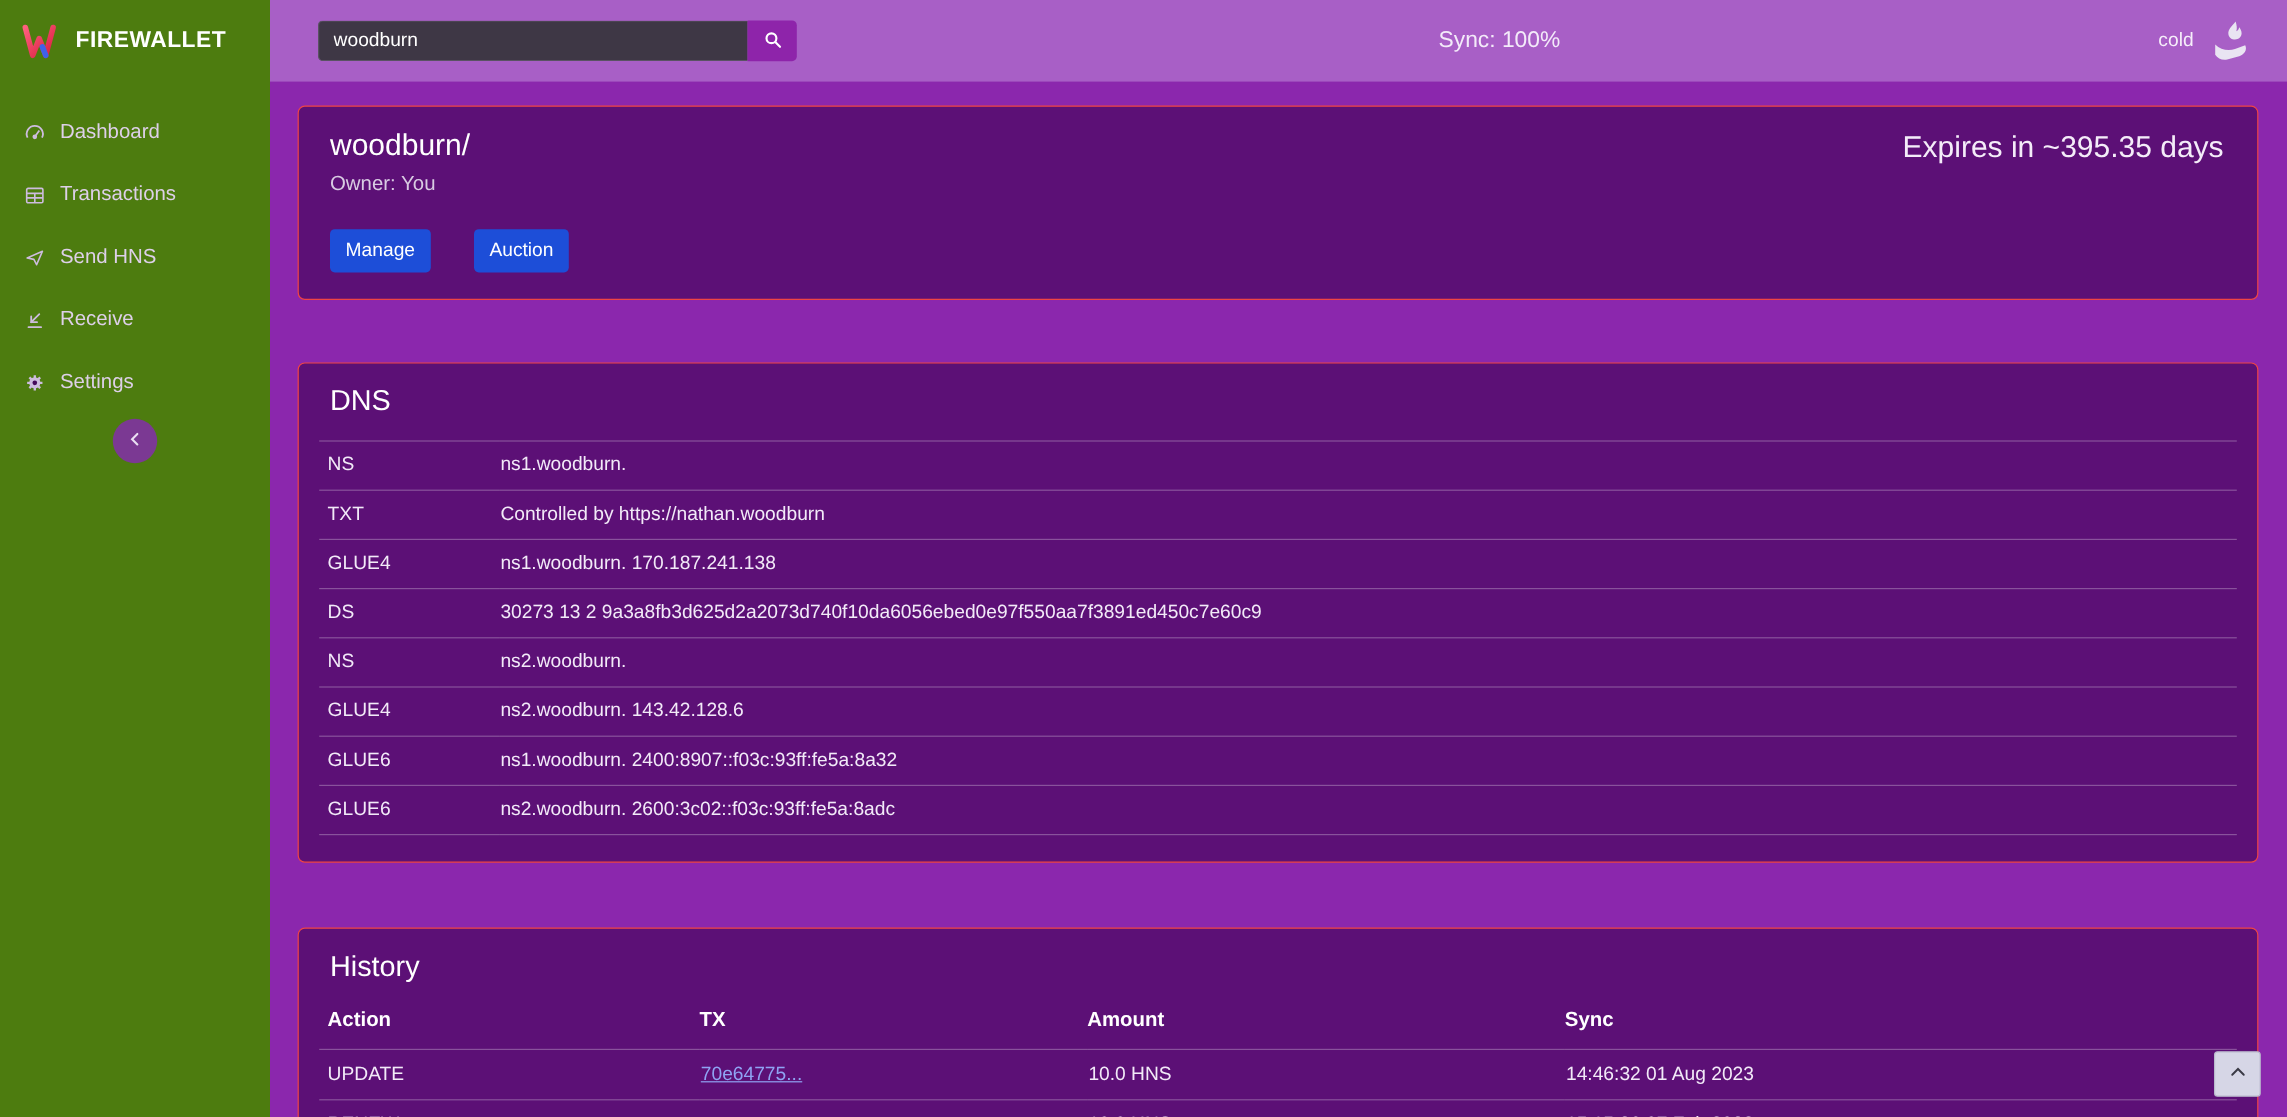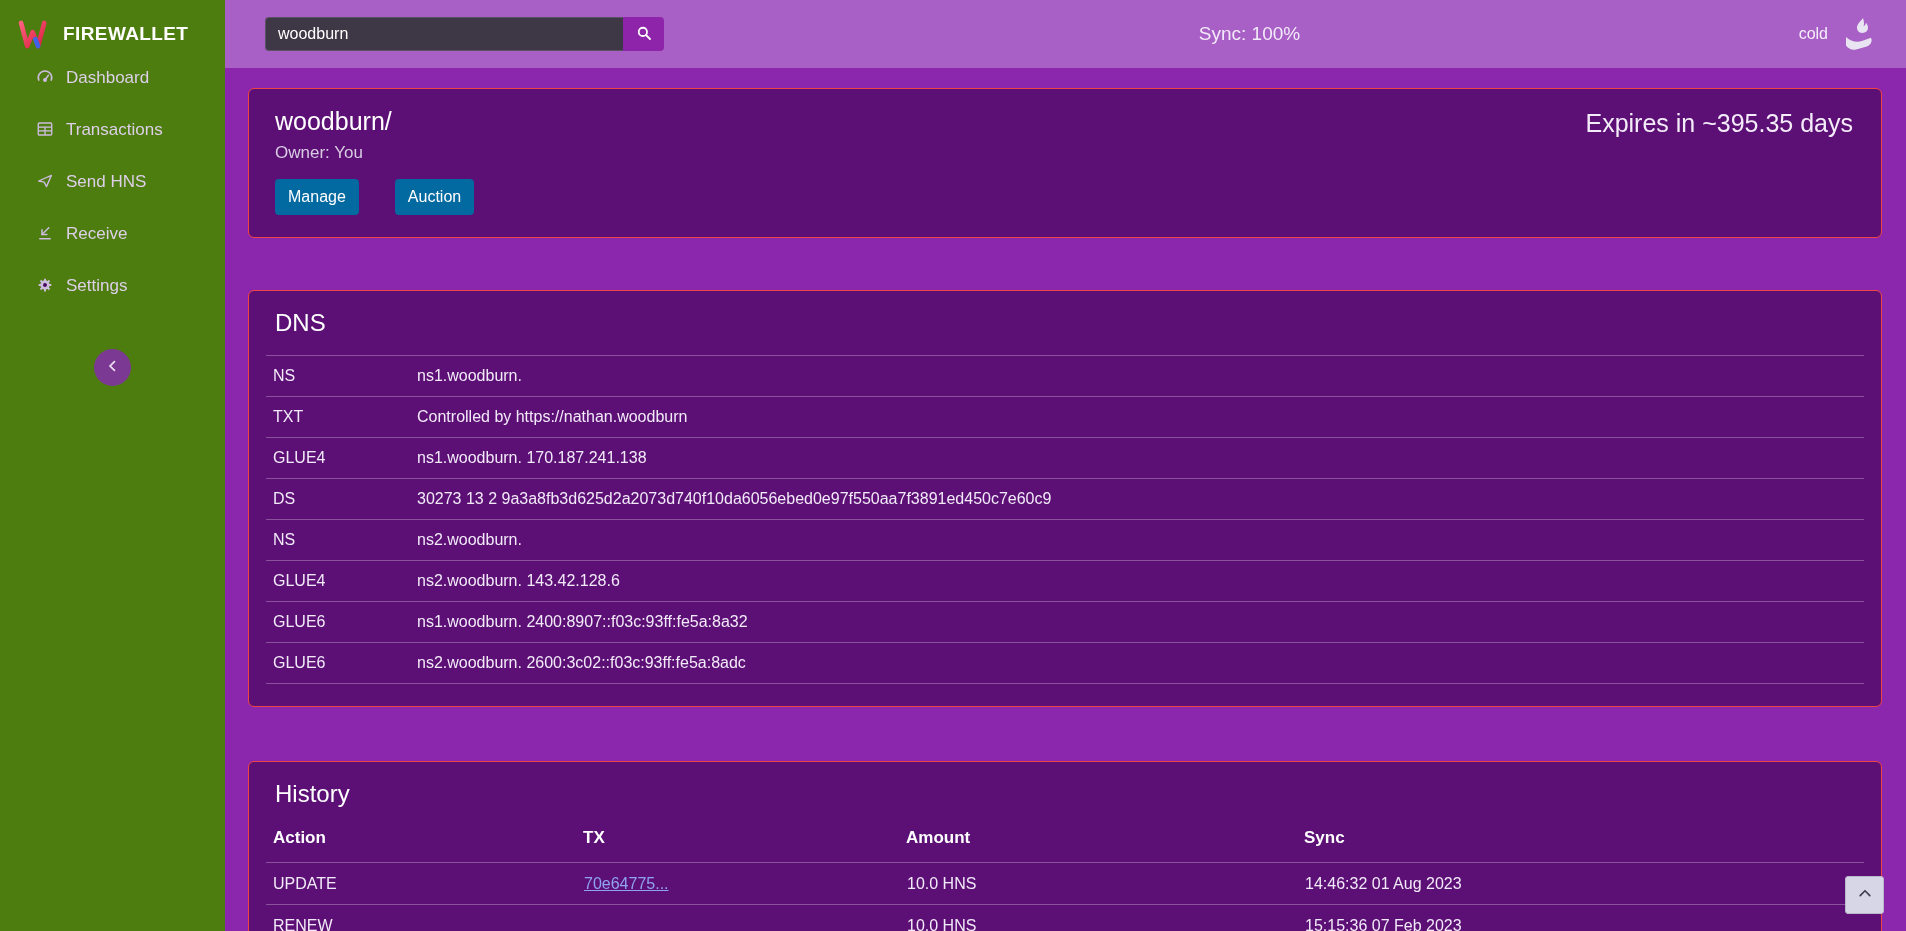--- a/index.html
+++ b/index.html
@@ -14,22 +14,22 @@
   
   .sidebar {
     width:225px; flex:none; background:#4d7c0f; color:#ddd0e8;
     display:flex; flex-direction:column; position:relative; z-index:2;
   }
   .brand { height:68px; display:flex; align-items:center; gap:11px; padding-left:18px; cursor:pointer; }
   .brand svg { display:block; }
   .brand-name { font-size:19px; font-weight:bold; letter-spacing:.4px; color:#ffffff; }
   nav { display:flex; flex-direction:column; }
   .nav-item {
-    height:52px; display:flex; align-items:flex-start; gap:12px;
-    padding-left:36px; font-size:17px; color:#ddd0e8; cursor:pointer;
+    height:52px; display:flex; align-items:flex-end; gap:12px;
+    padding-left:20px; font-size:17px; color:#ddd0e8; cursor:pointer;
   }
   .nav-icon { width:18px; height:18px; display:inline-flex; color:#cdbcde; }
   .nav-icon svg { width:18px; height:18px; }
   .collapse-btn {
     width:37px; height:37px; border-radius:50%; border:none; cursor:pointer;
     background:#7b3993; margin:21px auto 0; display:flex; align-items:center; justify-content:center;
     padding:0;
   }
   .collapse-btn svg { width:16px; height:16px; }
 
@@ -67,22 +67,22 @@
     background:#5c1076; border:1px solid #ef4444; border-radius:6px;
     color:#fff;
   }
 
   .domain-panel { position:relative; padding:18px 26px 22px; margin-bottom:52px; }
   .domain-title { margin:0 0 7px; font-size:25px; font-weight:500; }
   .domain-status { font-size:17px; color:#cdbcd9; margin-bottom:5px; }
   .domain-owner  { font-size:17px; color:#d8cbe2; margin-bottom:16px; }
   .btn-row { display:flex; gap:36px; }
   .btn {
-    background:#0369a1; color:#fff; border:none; border-radius:4px;
-    font-size:16px; padding:9px 13px; cursor:pointer; font-family:"Liberation Sans", sans-serif;
+    background:#1d4ed8; color:#fff; border:none; border-radius:4px;
+    font-size:16px; padding:9px 13px; cursor:pointer; font-family:"Liberation Sans", sans-serif;margin-top:12px;
   }
   .expires { position:absolute; top:20px; right:28px; font-size:25px; color:#f4ecf9; }
 
   .dns-panel { padding:18px 0 22px; margin-bottom:54px; }
   .panel-heading { margin:0 0 18px; padding:0 26px; font-size:24px; font-weight:500; }
 
   table { border-collapse:collapse; width:calc(100% - 34px); margin:0 17px; table-layout:fixed; }
   .dns-table td { height:41px; font-size:16px; color:#f2eaf8; vertical-align:middle; }
   .dns-table tr { border-top:1px solid rgba(255,255,255,.28); }
   .dns-table tr:last-child { border-bottom:1px solid rgba(255,255,255,.28); }

